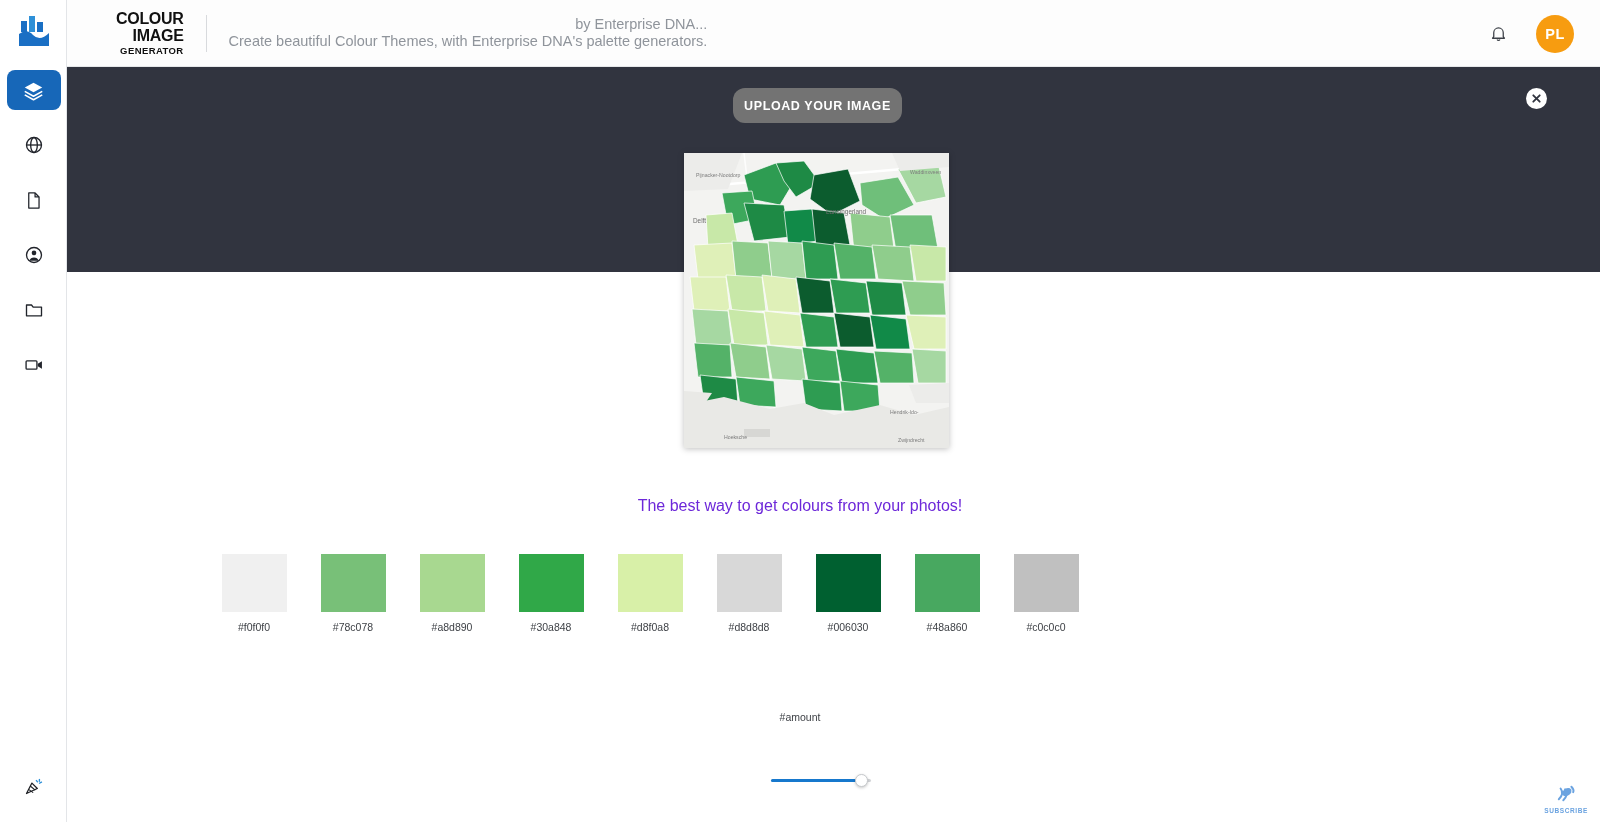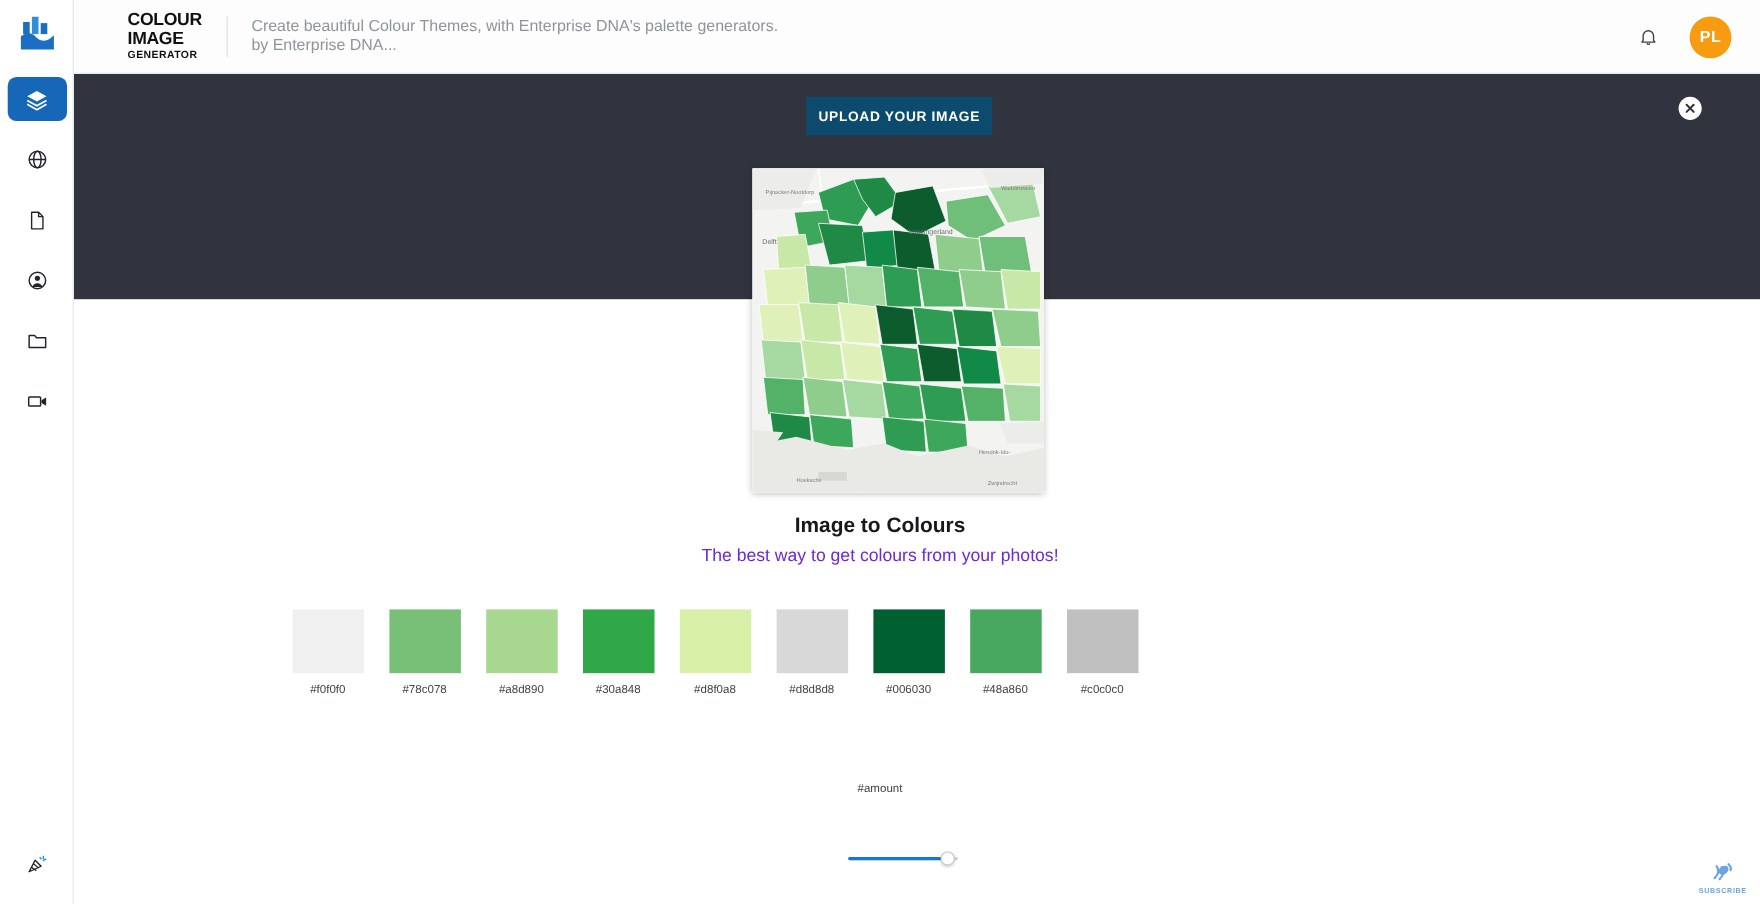--- a/index.html
+++ b/index.html
@@ -47,20 +47,21 @@
     position: absolute; left: 67px; top: 0;
     width: 1533px; height: 67px;
     background: #fdfdfd;
     border-bottom: 1px solid #e6e8ea;
     display: flex; align-items: center;
     z-index: 5;
   }
   .brand-block {
     display: flex; align-items: center;
     padding-left: 49px;
+    text-align: right;
   }
   .brand-logo {
     display: flex; flex-direction: column; justify-content: center;
     line-height: 1;
   }
   .brand-l1, .brand-l2 {
     font-weight: bold; font-size: 16px; letter-spacing: -0.3px;
     color: #111111; font-family: "Liberation Sans", sans-serif;
   }
   .brand-l2 { margin-top: 1px; }
@@ -92,22 +93,22 @@
   
   .dark-panel {
     position: absolute; left: 67px; top: 67px;
     width: 1533px; height: 205px;
     background: #31343f;
     z-index: 1;
   }
   .upload-btn {
     position: absolute; left: 733px; top: 88px;
     width: 169px; height: 35px;
-    background: #0c4a6e;
-    border: none; border-radius: 0;
+    background: #737373;
+    border: none; border-radius: 12px;
     color: #ffffff; font-size: 12.5px; font-weight: bold;
     letter-spacing: .6px; cursor: pointer;
     z-index: 3;
     font-family: "Liberation Sans", sans-serif;
   }
   .close-btn {
     position: absolute; left: 1526px; top: 88px;
     width: 21px; height: 21px; border-radius: 50%;
     background: #ffffff; color: #31343f;
     display: flex; align-items: center; justify-content: center;
@@ -135,21 +136,21 @@
     text-align: center; font-size: 19px; font-weight: bold; color: #16181d;
   }
   .section-sub {
     position: absolute; left: 0; top: 497px; width: 1600px;
     text-align: center; font-size: 16px; color: #6d28d9;
   }
 
   
   .swatches {
     position: absolute; left: 0; top: 554px; width: 1300px;
-    display: flex; justify-content: center; gap: 23px;
+    display: flex; justify-content: center; gap: 34px;
   }
   .swatch { width: 65px; cursor: pointer; }
   .swatch-chip { width: 65px; height: 58px; }
   .swatch-code {
     margin-top: 9px; text-align: center;
     font-size: 10.5px; color: #3f4247;
   }
 
   .hex-white {
     position: absolute; left: 0; top: 711px; width: 1600px;
@@ -286,22 +287,22 @@
 
   <div class="topbar">
     <div class="brand-block">
       <div class="brand-logo">
         <div class="brand-l1">COLOUR</div>
         <div class="brand-l2">IMAGE</div>
         <div class="brand-l3">GENERATOR</div>
       </div>
       <div class="brand-divider"></div>
       <div class="brand-tagline">
+        <div>by Enterprise DNA...</div>
         <div>Create beautiful Colour Themes, with Enterprise DNA's palette generators.</div>
-        <div>by Enterprise DNA...</div>
       </div>
     </div>
 
     <div class="topbar-right">
       <span class="bell">
         <svg width="19" height="19" viewBox="0 0 24 24" fill="none" stroke="currentColor" stroke-width="1.6" stroke-linejoin="round">
           <path d="M6 16 v-5 a6 6 0 0 1 12 0 v5 l1.5 2 h-15 z"></path>
           <path d="M10.2 19.5 a2 2 0 0 0 3.6 0"></path>
         </svg>
       </span>
@@ -387,21 +388,20 @@
       <div class="map-label" style="left:12px;top:19px;">Pijnacker-Nootdorp</div>
       <div class="map-label big" style="left:9px;top:64px;">Delft</div>
       <div class="map-label big" style="left:142px;top:55px;">Lansingerland</div>
       <div class="map-label" style="left:226px;top:16px;">Waddinxveen</div>
       <div class="map-label" style="left:206px;top:256px;">Hendrik-Ido-</div>
       <div class="map-label" style="left:40px;top:281px;">Hoeksche</div>
       <div class="map-label" style="left:214px;top:284px;">Zwijndrecht</div>
     </div>
   </div>
 
-  <div class="section-title">Image to Colours</div>
   <div class="section-sub">The best way to get colours from your photos!</div>
 
   <div class="swatches">
     <div class="swatch">
       <div class="swatch-chip" style="background: rgb(240, 240, 240);"></div>
       <div class="swatch-code">#f0f0f0</div>
     </div>
     <div class="swatch">
       <div class="swatch-chip" style="background: rgb(120, 192, 120);"></div>
       <div class="swatch-code">#78c078</div>

